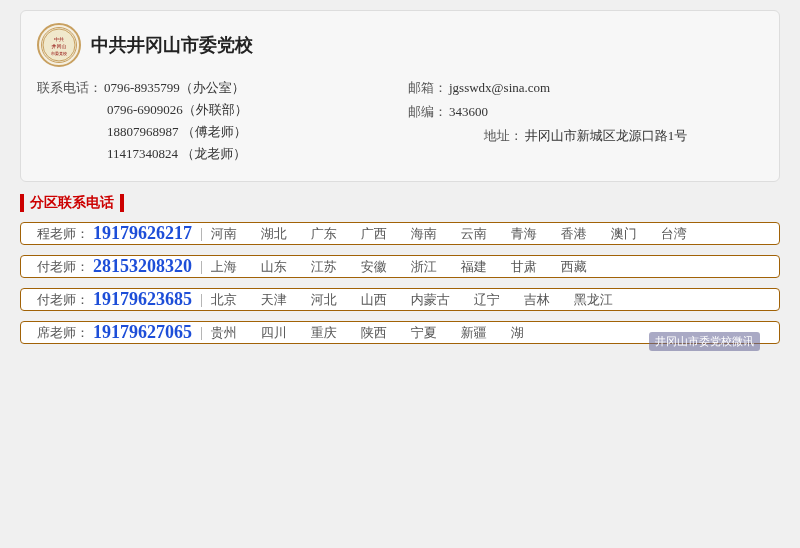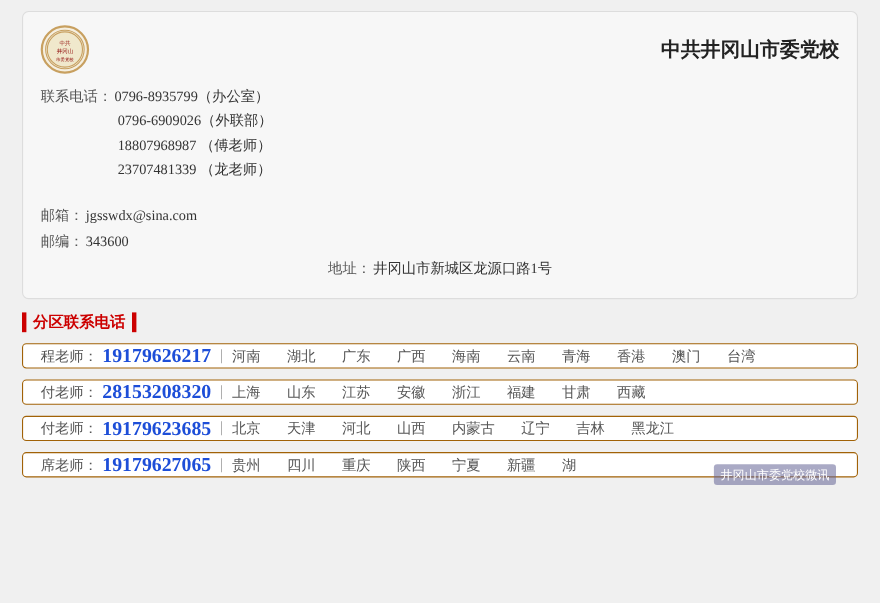--- a/index.html
+++ b/index.html
@@ -20,21 +20,20 @@
       background: #f7f7f7;
       border: 1px solid #ddd;
       border-radius: 6px;
       padding: 12px 16px;
       margin-bottom: 12px;
     }
     .school-title-row {
       display: flex;
       align-items: center;
       margin-bottom: 10px;
-      justify-content: space-between;
     }
     .logo-circle {
       width: 44px;
       height: 44px;
       border-radius: 50%;
       border: 2px solid #c8a060;
       background: #f5efe0;
       display: flex;
       align-items: center;
       justify-content: center;
@@ -56,21 +55,21 @@
       text-align: center;
       line-height: 1.2;
     }
     .school-name {
       font-size: 18px;
       font-weight: bold;
       color: #222;
     }
     .info-grid {
       display: grid;
-      grid-template-columns: 1fr;
+      grid-template-columns: 1fr 1fr;
       gap: 16px;
     }
     .info-left, .info-right {
       padding: 2px 0;
     }
     .info-row {
       display: flex;
       align-items: baseline;
       margin-bottom: 4px;
       font-size: 13px;
@@ -189,21 +188,21 @@
           <span class="info-label">联系电话：</span>
           <span class="info-value">0796-8935799（办公室）</span>
         </div>
         <div class="info-row info-indent">
           <span class="info-value">0796-6909026（外联部）</span>
         </div>
         <div class="info-row info-indent">
           <span class="info-value">18807968987  （傅老师）</span>
         </div>
         <div class="info-row info-indent">
-          <span class="info-value">23707481339  （龙老师）</span>
+          <span class="info-value">11417340824  （龙老师）</span>
         </div>
       </div>
       <div class="info-right">
         <div class="info-row">
           <span class="info-label">邮箱：</span>
           <span class="info-value">jgsswdx@sina.com</span>
         </div>
         <div class="info-row" style="margin-top:6px;">
           <span class="info-label">邮编：</span>
           <span class="info-value">343600</span>

